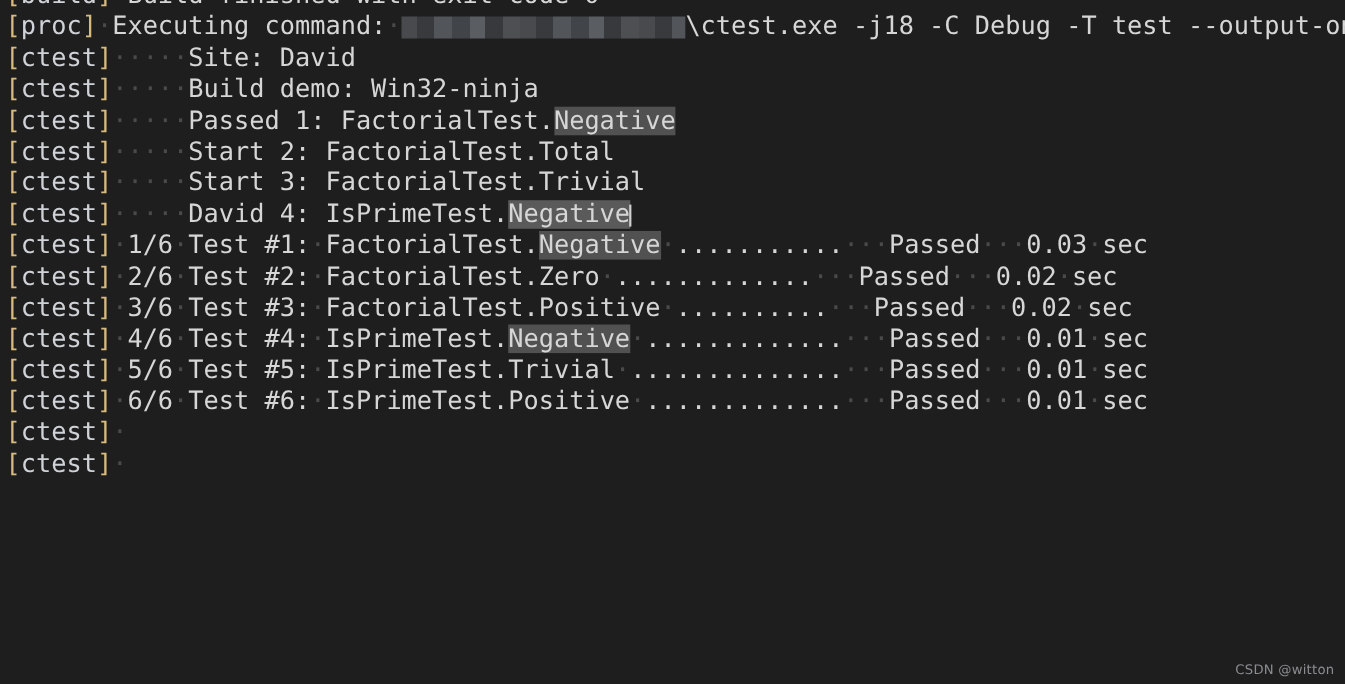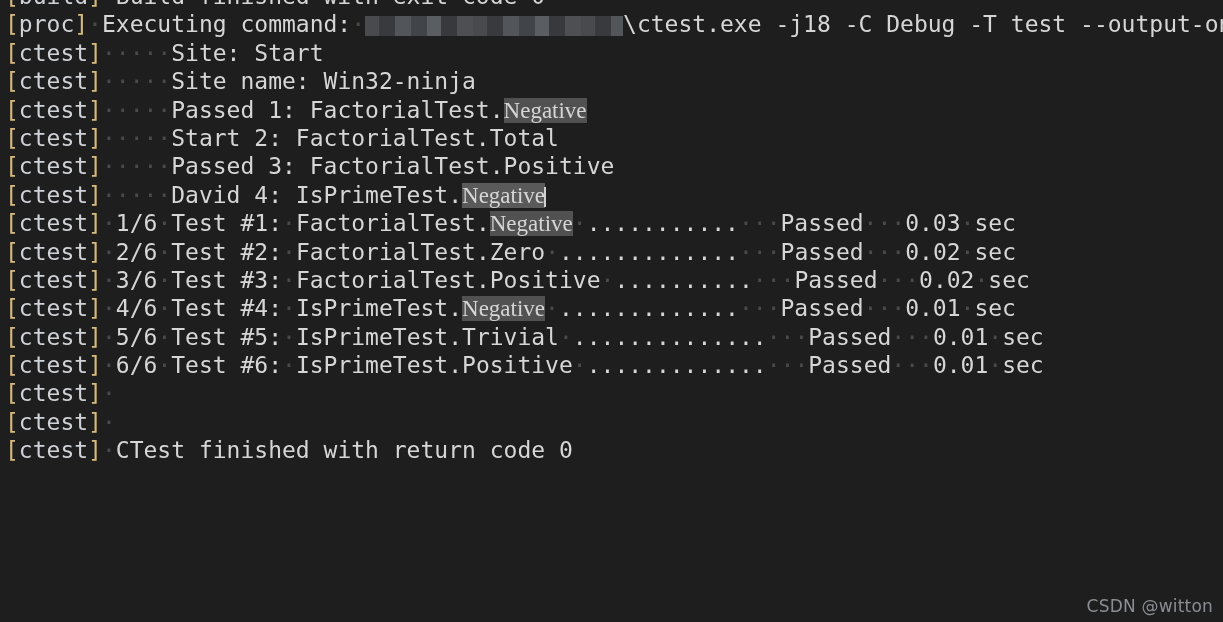--- a/index.html
+++ b/index.html
@@ -50,21 +50,20 @@
     color: #4a4a4a;
   }
 
   
   .leader { color: #d6d6d6; }
 
   
   .hl {
     background: #515151;
     border-radius: 0;
-    font-family: Liberation Serif, serif;
   }
   .hl-current {
     background: #5a5a5a;
   }
 
   
   .caret {
     display: inline-block;
     width: 2px;
     height: 20px;
@@ -91,64 +90,63 @@
     opacity: 0.96;
   }
   .redact-a { width: 258px; }
   .redact-b { width: 248px; }
 
   .watermark {
     position: absolute;
     right: 10px;
     bottom: 6px;
     font-family: "DejaVu Sans", "Liberation Sans", sans-serif;
-    font-size: 17px;
+    font-size: 12px;
     color: #8a8d91;
     letter-spacing: 0.2px;
     white-space: pre;
   }
 </style>
 </head>
 <body>
 
 <div id="terminal">
   <div class="lines">
 
     <div class="line"><span class="tag-br">[</span><span class="tag-name">build</span><span class="tag-br">]</span><span> Build finished with exit code 0</span></div>
 
     <div class="line"><span class="tag-br">[</span><span class="tag-name">proc</span><span class="tag-br">]</span><span class="ws">·</span><span>Executing command:</span><span class="ws">·</span><span class="redact redact-a"></span><span>\ctest.exe</span><span> -j18 -C Debug -T test --output-on-failure</span></div>
 
-    <div class="line"><span class="tag-br">[</span><span class="tag-name">ctest</span><span class="tag-br">]</span><span class="ws">·····</span><span>Site: Start</span></div>
+    <div class="line"><span class="tag-br">[</span><span class="tag-name">ctest</span><span class="tag-br">]</span><span class="ws">·····</span><span>Site: David</span></div>
 
-    <div class="line"><span class="tag-br">[</span><span class="tag-name">ctest</span><span class="tag-br">]</span><span class="ws">·····</span><span>Site name: Win32-ninja</span></div>
+    <div class="line"><span class="tag-br">[</span><span class="tag-name">ctest</span><span class="tag-br">]</span><span class="ws">·····</span><span>Build demo: Win32-ninja</span></div>
 
 
     <div class="line"><span class="tag-br">[</span><span class="tag-name">ctest</span><span class="tag-br">]</span><span class="ws">·····</span><span>Passed 1: FactorialTest.</span><span class="hl">Negative</span></div>
 
     <div class="line"><span class="tag-br">[</span><span class="tag-name">ctest</span><span class="tag-br">]</span><span class="ws">·····</span><span>Start 2: FactorialTest.Total</span></div>
 
-    <div class="line"><span class="tag-br">[</span><span class="tag-name">ctest</span><span class="tag-br">]</span><span class="ws">·····</span><span>Passed 3: FactorialTest.Positive</span></div>
+    <div class="line"><span class="tag-br">[</span><span class="tag-name">ctest</span><span class="tag-br">]</span><span class="ws">·····</span><span>Start 3: FactorialTest.Trivial</span></div>
 
     <div class="line"><span class="tag-br">[</span><span class="tag-name">ctest</span><span class="tag-br">]</span><span class="ws">·····</span><span>David 4: IsPrimeTest.</span><span class="hl hl-current">Negative</span><span class="caret"></span></div>
 
 
 
     <div id="result-rows">
         <div class="line"><span class="tag-br">[</span><span class="tag-name">ctest</span><span class="tag-br">]</span><span class="ws">·</span><span>1/6</span><span class="ws">·</span><span>Test #1:</span><span class="ws">·</span><span>FactorialTest.</span><span class="hl">Negative</span><span class="ws">·</span><span class="leader">...........</span><span class="ws">···</span><span>Passed</span><span class="ws">···</span><span>0.03</span><span class="ws">·</span><span>sec</span></div>
         <div class="line"><span class="tag-br">[</span><span class="tag-name">ctest</span><span class="tag-br">]</span><span class="ws">·</span><span>2/6</span><span class="ws">·</span><span>Test #2:</span><span class="ws">·</span><span>FactorialTest.Zero</span><span class="ws">·</span><span class="leader">.............</span><span class="ws">···</span><span>Passed</span><span class="ws">···</span><span>0.02</span><span class="ws">·</span><span>sec</span></div>
         <div class="line"><span class="tag-br">[</span><span class="tag-name">ctest</span><span class="tag-br">]</span><span class="ws">·</span><span>3/6</span><span class="ws">·</span><span>Test #3:</span><span class="ws">·</span><span>FactorialTest.Positive</span><span class="ws">·</span><span class="leader">..........</span><span class="ws">···</span><span>Passed</span><span class="ws">···</span><span>0.02</span><span class="ws">·</span><span>sec</span></div>
         <div class="line"><span class="tag-br">[</span><span class="tag-name">ctest</span><span class="tag-br">]</span><span class="ws">·</span><span>4/6</span><span class="ws">·</span><span>Test #4:</span><span class="ws">·</span><span>IsPrimeTest.</span><span class="hl">Negative</span><span class="ws">·</span><span class="leader">.............</span><span class="ws">···</span><span>Passed</span><span class="ws">···</span><span>0.01</span><span class="ws">·</span><span>sec</span></div>
         <div class="line"><span class="tag-br">[</span><span class="tag-name">ctest</span><span class="tag-br">]</span><span class="ws">·</span><span>5/6</span><span class="ws">·</span><span>Test #5:</span><span class="ws">·</span><span>IsPrimeTest.Trivial</span><span class="ws">·</span><span class="leader">..............</span><span class="ws">···</span><span>Passed</span><span class="ws">···</span><span>0.01</span><span class="ws">·</span><span>sec</span></div>
         <div class="line"><span class="tag-br">[</span><span class="tag-name">ctest</span><span class="tag-br">]</span><span class="ws">·</span><span>6/6</span><span class="ws">·</span><span>Test #6:</span><span class="ws">·</span><span>IsPrimeTest.Positive</span><span class="ws">·</span><span class="leader">.............</span><span class="ws">···</span><span>Passed</span><span class="ws">···</span><span>0.01</span><span class="ws">·</span><span>sec</span></div>
       </div>
 
     <div class="line"><span class="tag-br">[</span><span class="tag-name">ctest</span><span class="tag-br">]</span><span class="ws">·</span></div>
 
 
     <div class="line"><span class="tag-br">[</span><span class="tag-name">ctest</span><span class="tag-br">]</span><span class="ws">·</span></div>
 
 
-    <div class="line"><span class="tag-br">[</span><span class="tag-name">ctest</span><span class="tag-br">]</span><span class="ws">·</span><span>CTest finished with return code 0</span></div>
 
   </div>
 
   <div class="watermark">CSDN @witton</div>
 </div>
 
 </body></html>

